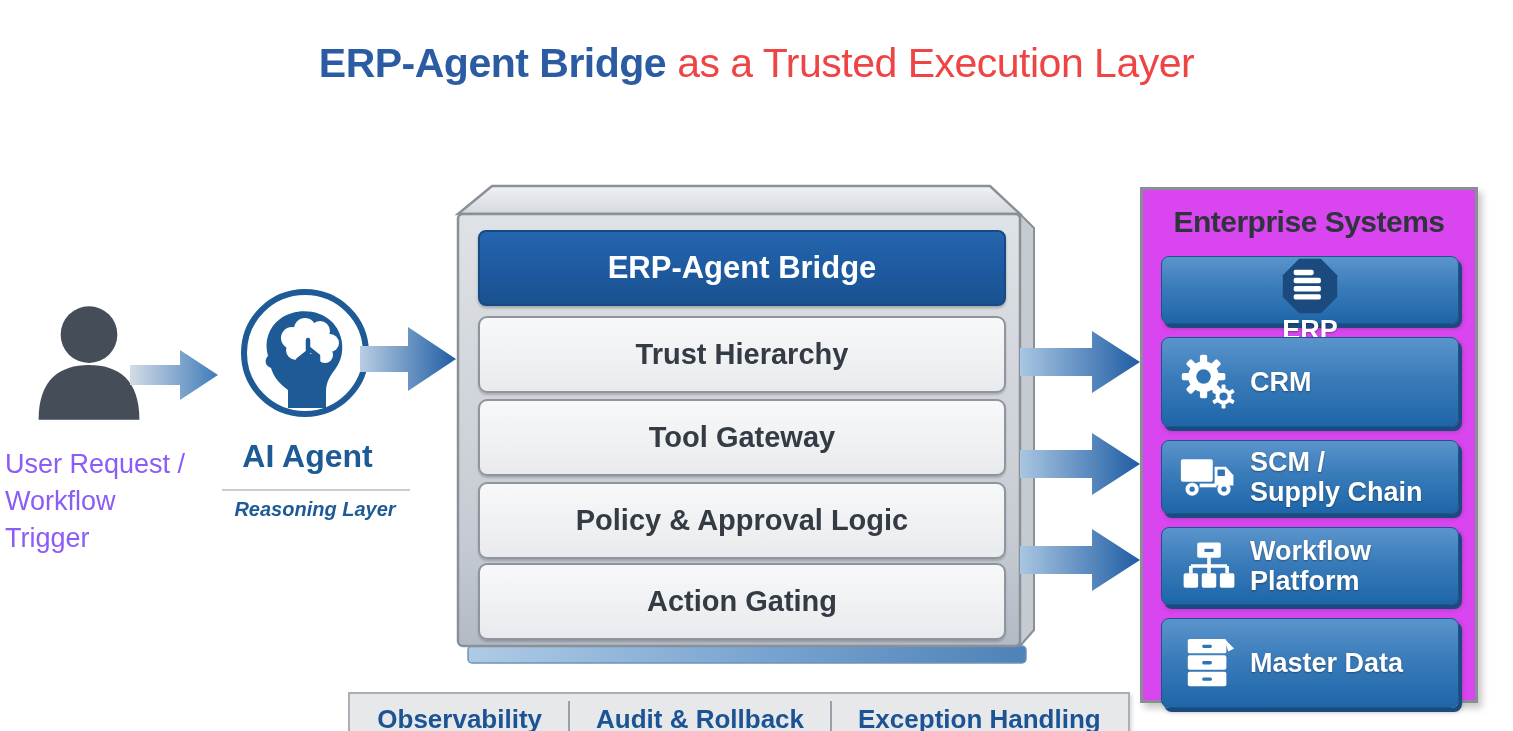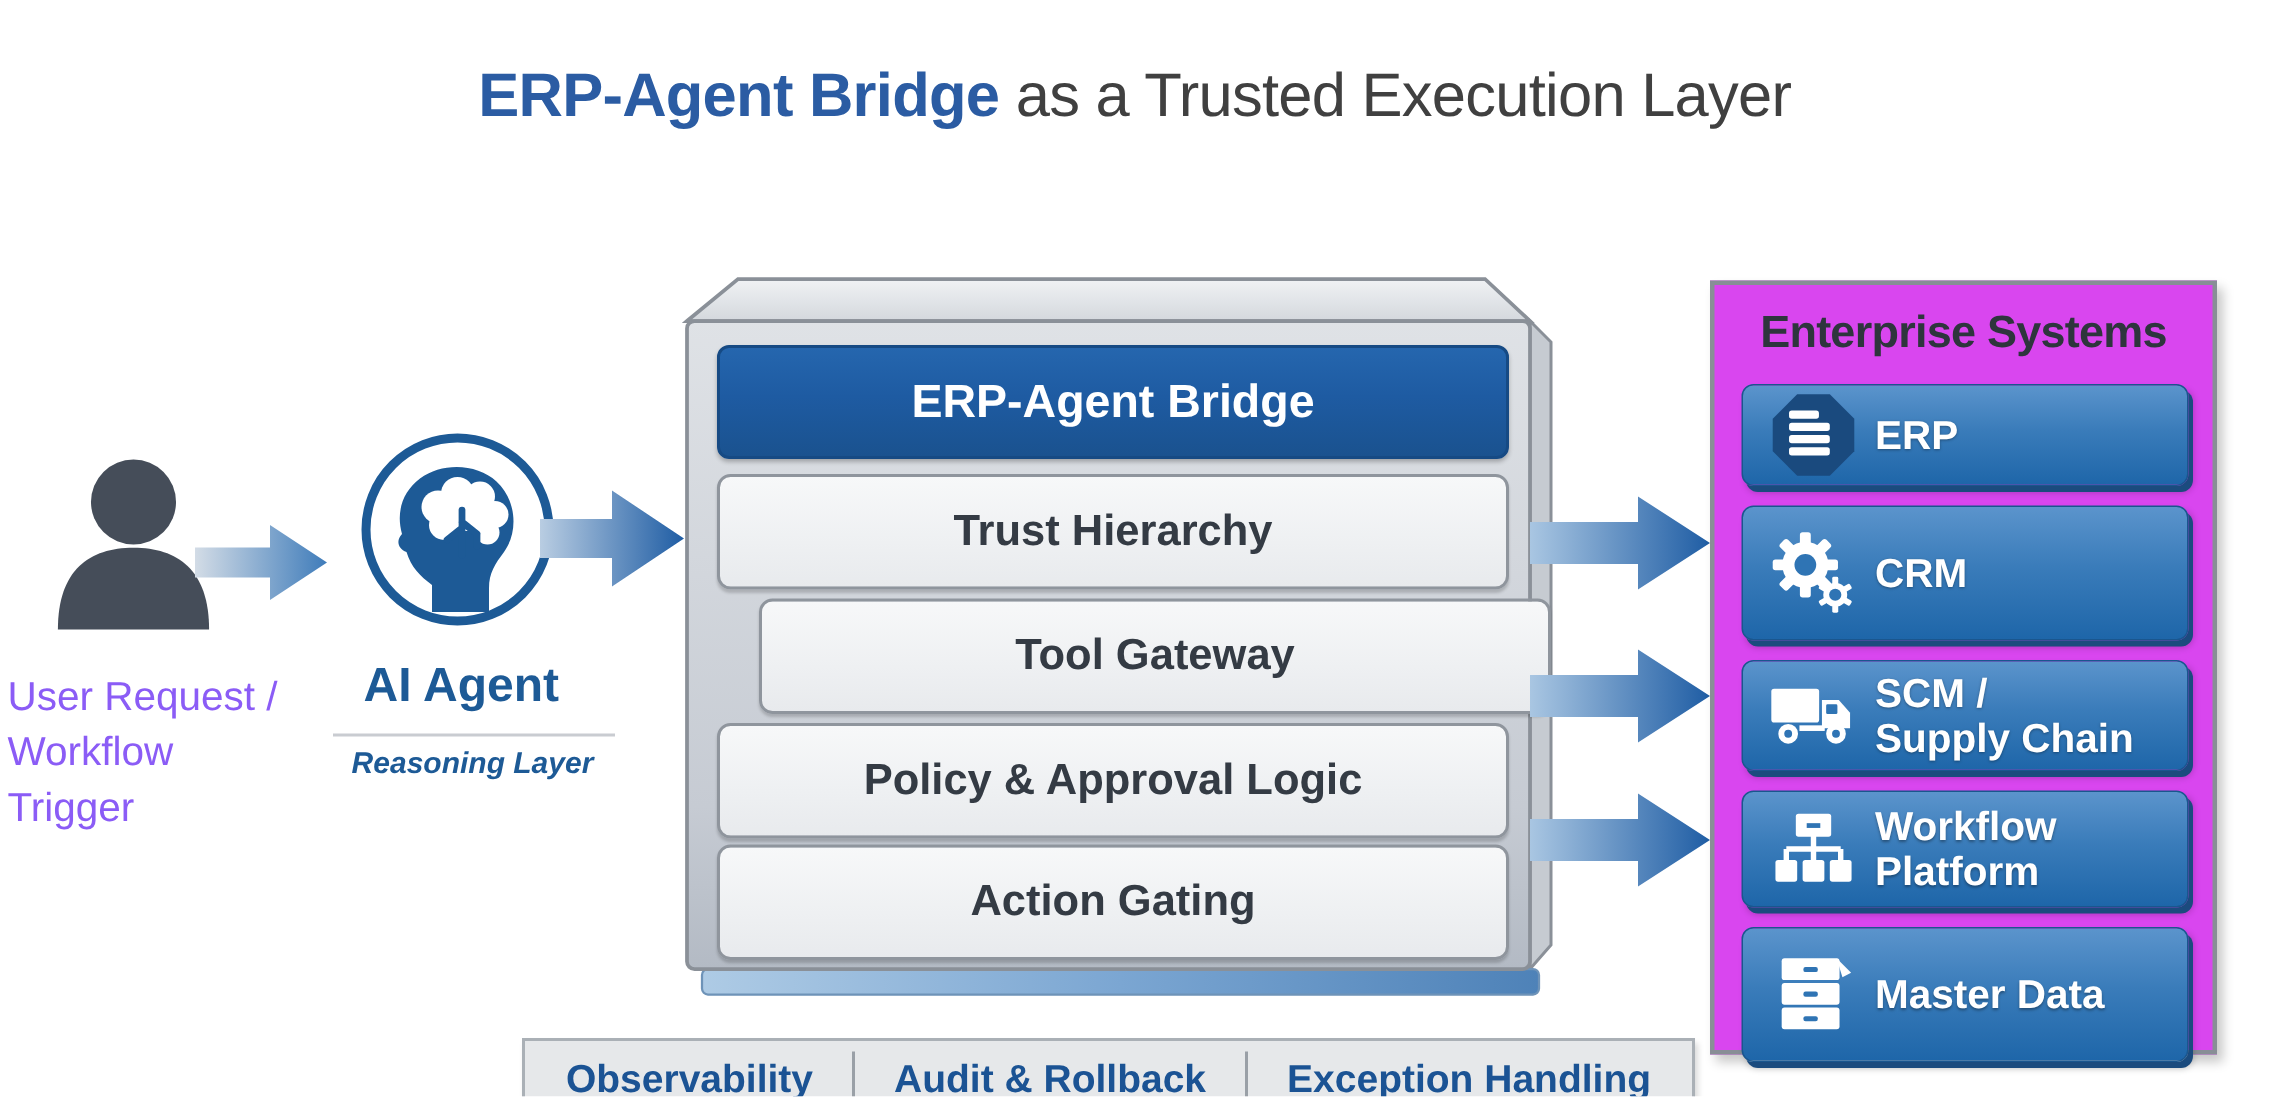--- a/index.html
+++ b/index.html
@@ -6,21 +6,21 @@
   .canvas{
     position:relative;width:1513px;height:731px;background:#ffffff;
     font-family:"Liberation Sans","DejaVu Sans",sans-serif;overflow:hidden;
   }
   
   .title{
     position:absolute;left:0;top:40px;width:100%;text-align:center;
     font-size:41px;color:#2b5ca3;letter-spacing:-0.5px;
   }
   .title .strong{font-weight:700;}
-  .title .rest{font-weight:400;margin-left:11px;color:#404040;}
+  .title .rest{font-weight:400;margin-left:11px;color:#ef4444;}
   
   .person-svg{position:absolute;left:26px;top:300px;}
   .actor-label{
     position:absolute;left:5px;top:446px;width:230px;
     font-size:27px;line-height:37px;color:#8b5cf6;white-space:pre-line;
   }
   
   .agent-svg{position:absolute;left:238px;top:286px;}
   .agent-label{
     position:absolute;left:215px;top:438px;width:185px;text-align:center;
@@ -44,21 +44,21 @@
     box-shadow:0 2px 3px rgba(0,0,0,.25);
   }
   .layer-row{
     position:absolute;left:478px;width:524px;height:73px;
     background:linear-gradient(180deg,#f7f8f9 0%,#eef0f2 60%,#e8eaed 100%);
     border:2px solid #8f959d;border-radius:9px;
     display:flex;align-items:center;justify-content:center;
     color:#343b44;font-size:29px;font-weight:700;
     box-shadow:0 2px 2px rgba(0,0,0,.18);
   }
-  .layer-0{top:316px;} .layer-1{top:399px;margin-left:28px;} .layer-2{top:482px;} .layer-3{top:563px;}
+  .layer-0{top:316px;} .layer-1{top:399px;} .layer-2{top:482px;} .layer-3{top:563px;}
   
   .foundation{
     position:absolute;left:348px;top:692px;width:782px;height:54px;
     background:#e6e8ea;border:2px solid #aab0b6;box-sizing:border-box;
     display:flex;align-items:center;justify-content:center;gap:26px;
     box-shadow:2px 3px 4px rgba(0,0,0,.15);
   }
   .foundation .item{font-size:26px;font-weight:700;color:#1b5394;white-space:nowrap;}
   .foundation .sep{width:2px;height:36px;background:#9aa0a7;}
   
@@ -76,21 +76,21 @@
     border-radius:8px;border:1px solid #1a568e;
     background:linear-gradient(180deg,#5b94cc 0%,#3a7cba 45%,#1e66a9 100%);
     box-shadow:3px 4px 0 #1b4b7e, 3px 4px 5px rgba(0,0,0,.25);
     display:flex;align-items:center;box-sizing:border-box;padding:0 6px;
   }
   .system-btn .icon-cell{width:82px;display:flex;align-items:center;justify-content:center;flex:0 0 auto;}
   .system-btn .label{
     color:#ffffff;font-size:27px;font-weight:700;line-height:1.12;
     white-space:pre-line;text-shadow:0 1px 2px rgba(0,0,0,.35);
   }
-  .h68{height:68px;} .h70{height:90px;} .h74{height:74px;} .h78{height:78px;}
+  .h68{height:68px;flex-direction:column;} .h70{height:90px;} .h74{height:74px;} .h78{height:78px;}
 </style>
 </head>
 <body>
 
 <div class="canvas">
 
   <div class="title">
     <span class="strong">ERP-Agent Bridge</span><span class="rest">as a Trusted Execution Layer</span>
   </div>
 

